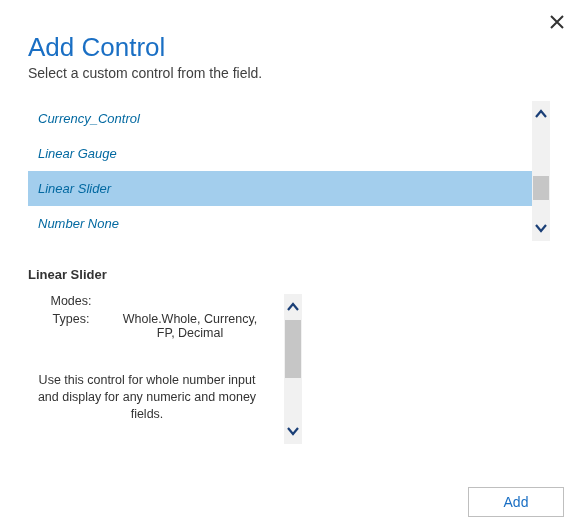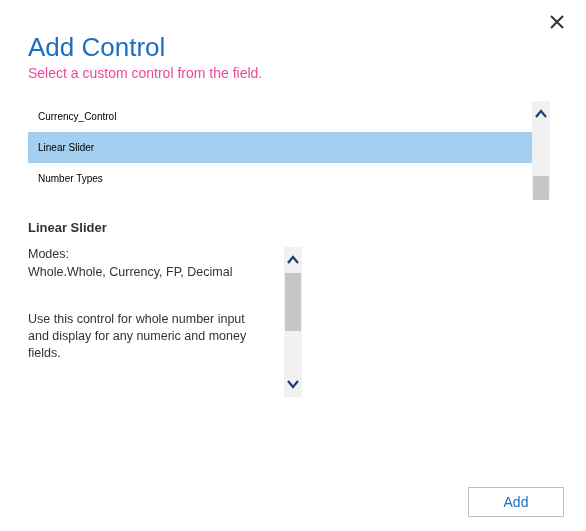--- a/index.html
+++ b/index.html
@@ -26,36 +26,37 @@
     padding: 32px 36px 0 28px;
   }
   .title {
     font-size: 26px;
     font-weight: 300;
     color: #1a6fc4;
     margin-bottom: 2px;
   }
   .subtitle {
     font-size: 14px;
-    color: #ec4899;
+    color: #404040;
     margin-bottom: 20px;
   }
   .list-wrap {
     position: relative;
     width: 100%;
   }
   .control-list {
     width: 100%;
   }
   .list-item {
     padding: 10px 10px;
-    font-size: 10px;
-    color: #000000;
+    font-size: 13px;
+    color: #0369a1;
     cursor: pointer;
     border-bottom: 0;
+    font-style: italic;
   }
   .list-item.selected {
     background: #a3ceed;
   }
   .list-scroll {
     position: absolute;
     right: 0;
     top: 0;
     width: 18px;
     height: 100%;
@@ -92,20 +93,21 @@
   .detail-title {
     font-weight: 600;
     font-size: 13px;
     margin-bottom: 12px;
   }
   .detail-body {
     display: flex;
     gap: 12px;
     position: relative;
     min-height: 160px;
+    text-align: center;
   }
   .detail-left {
     width: 244px;
     font-size: 12.5px;
     color: #333;
     padding-right: 6px;
   }
   .kv { display: flex; margin-bottom: 4px; }
   .kv-label { width: 86px; }
   .kv-value { flex:1; }
@@ -197,22 +199,23 @@
     </svg>
 </div>
 
 <div class="content">
   <div class="title">Add Control</div>
   <div class="subtitle">Select a custom control from the field.</div>
 
   <div class="list-wrap">
     <div class="control-list">
       <div class="list-item">Currency_Control</div>
+      <div class="list-item">Linear Gauge</div>
       <div class="list-item selected">Linear Slider</div>
-      <div class="list-item">Number Types</div>
+      <div class="list-item">Number None</div>
     </div>
     <div class="list-scroll">
       <div class="scroll-arrow">
         <svg width="14" height="10" viewBox="0 0 14 10">
             <path d="M2 8 L7 2 L12 8" stroke="#1a3f77" stroke-width="2.2" fill="none"></path>
           </svg>
       </div>
       <div class="scroll-track">
         <div class="scroll-thumb" style="top:49px;height:24px;"></div>
       </div>
@@ -225,20 +228,21 @@
   </div>
 
   <div class="detail">
     <div class="detail-title">Linear Slider</div>
     <div class="detail-body">
       <div class="detail-left">
         <div class="kv">
           <div class="kv-label">Modes:</div>
         </div>
         <div class="kv">
+          <div class="kv-label">Types:</div>
           <div class="kv-value">Whole.Whole, Currency, FP, Decimal</div>
         </div>
         <div class="detail-desc">Use this control for whole number input and display for any numeric and money fields.</div>
       </div>
 
       <div class="detail-scroll" style="position:relative;">
         <div class="scroll-arrow">
           <svg width="14" height="10" viewBox="0 0 14 10">
               <path d="M2 8 L7 2 L12 8" stroke="#1a3f77" stroke-width="2.2" fill="none"></path>
             </svg>

